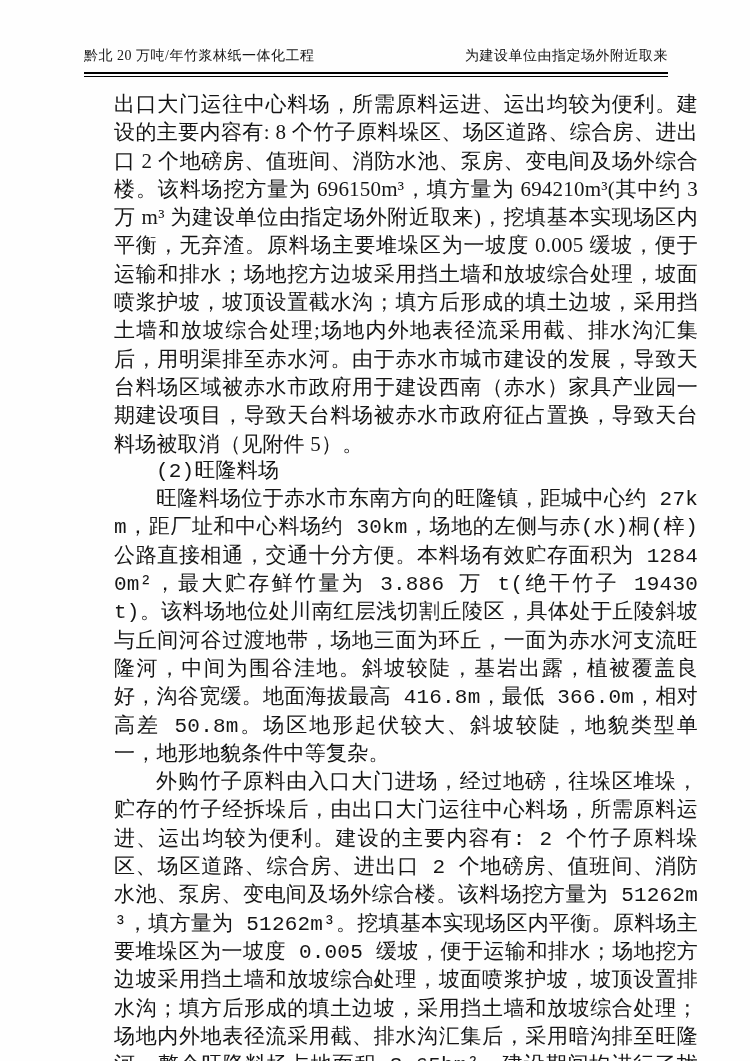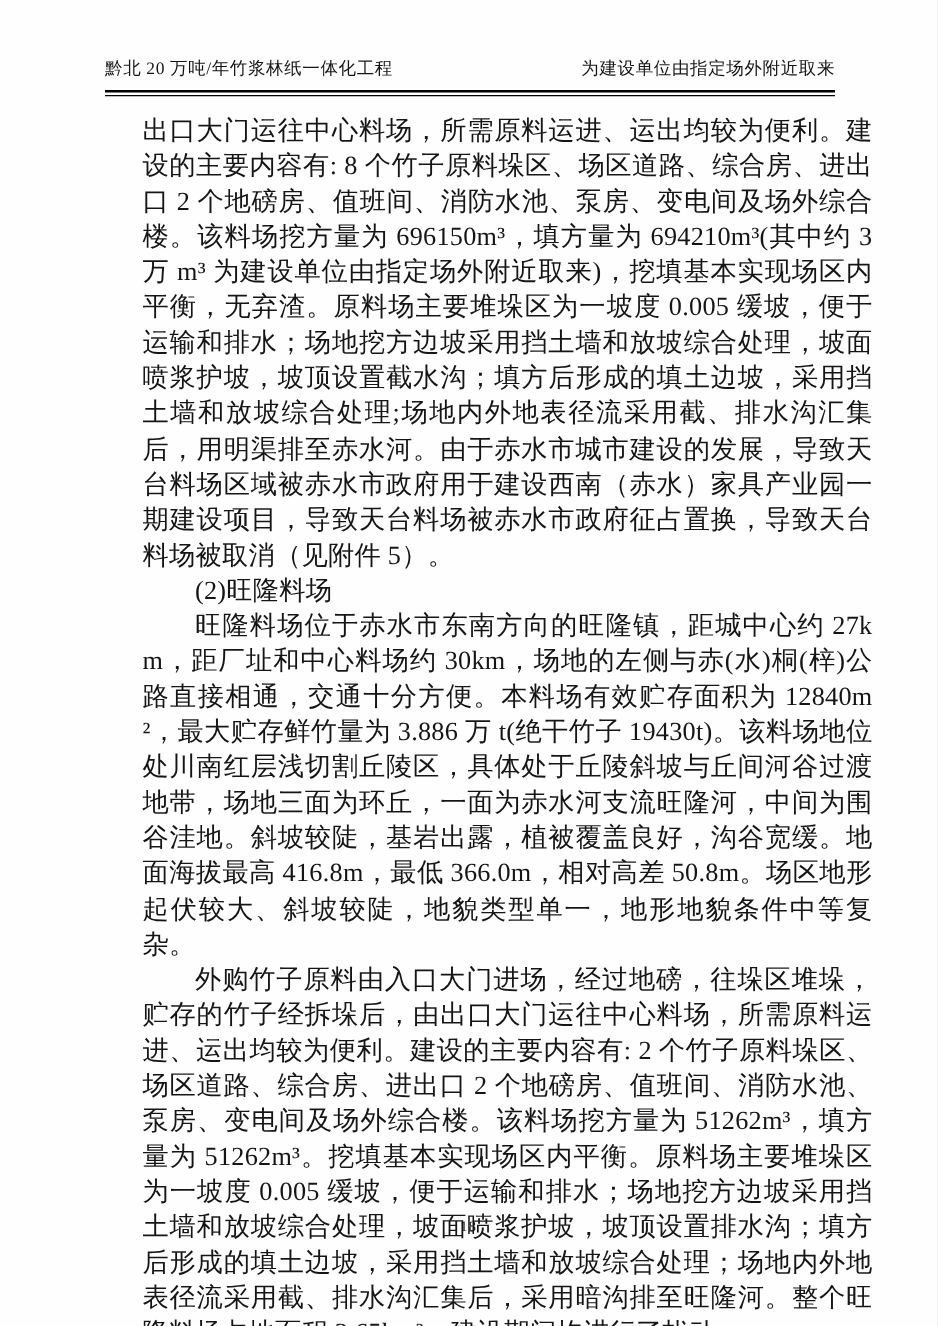--- a/index.html
+++ b/index.html
@@ -52,20 +52,21 @@
     text-justify: inter-character;
     letter-spacing: 0.2px;
     margin-left: 30px;
   }
   .doc-content p {
     margin: 0;
     word-break: break-all;
   }
   .doc-content p.indent {
     text-indent: 2em;
+    font-family: Liberation Mono, monospace;
   }
   
   .page-footer {
     position: absolute;
     top: 976px;
     left: 0;
     width: 100%;
     text-align: center;
     font-size: 11.5px;
     letter-spacing: 1px;

